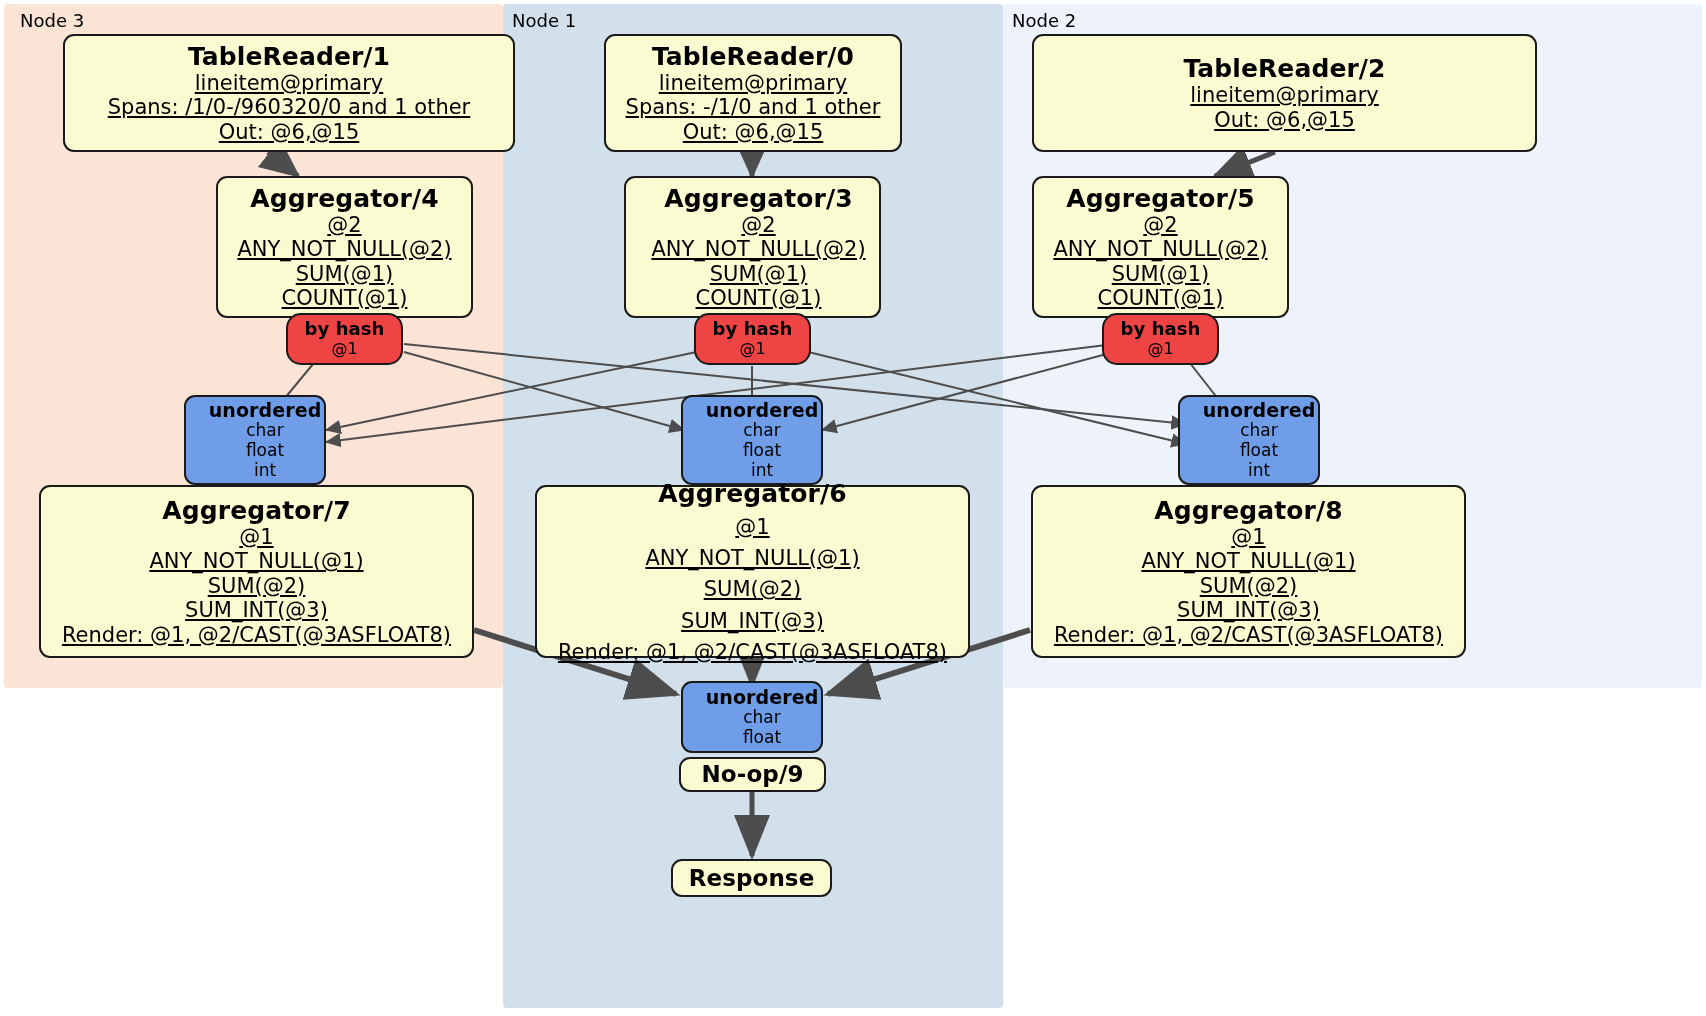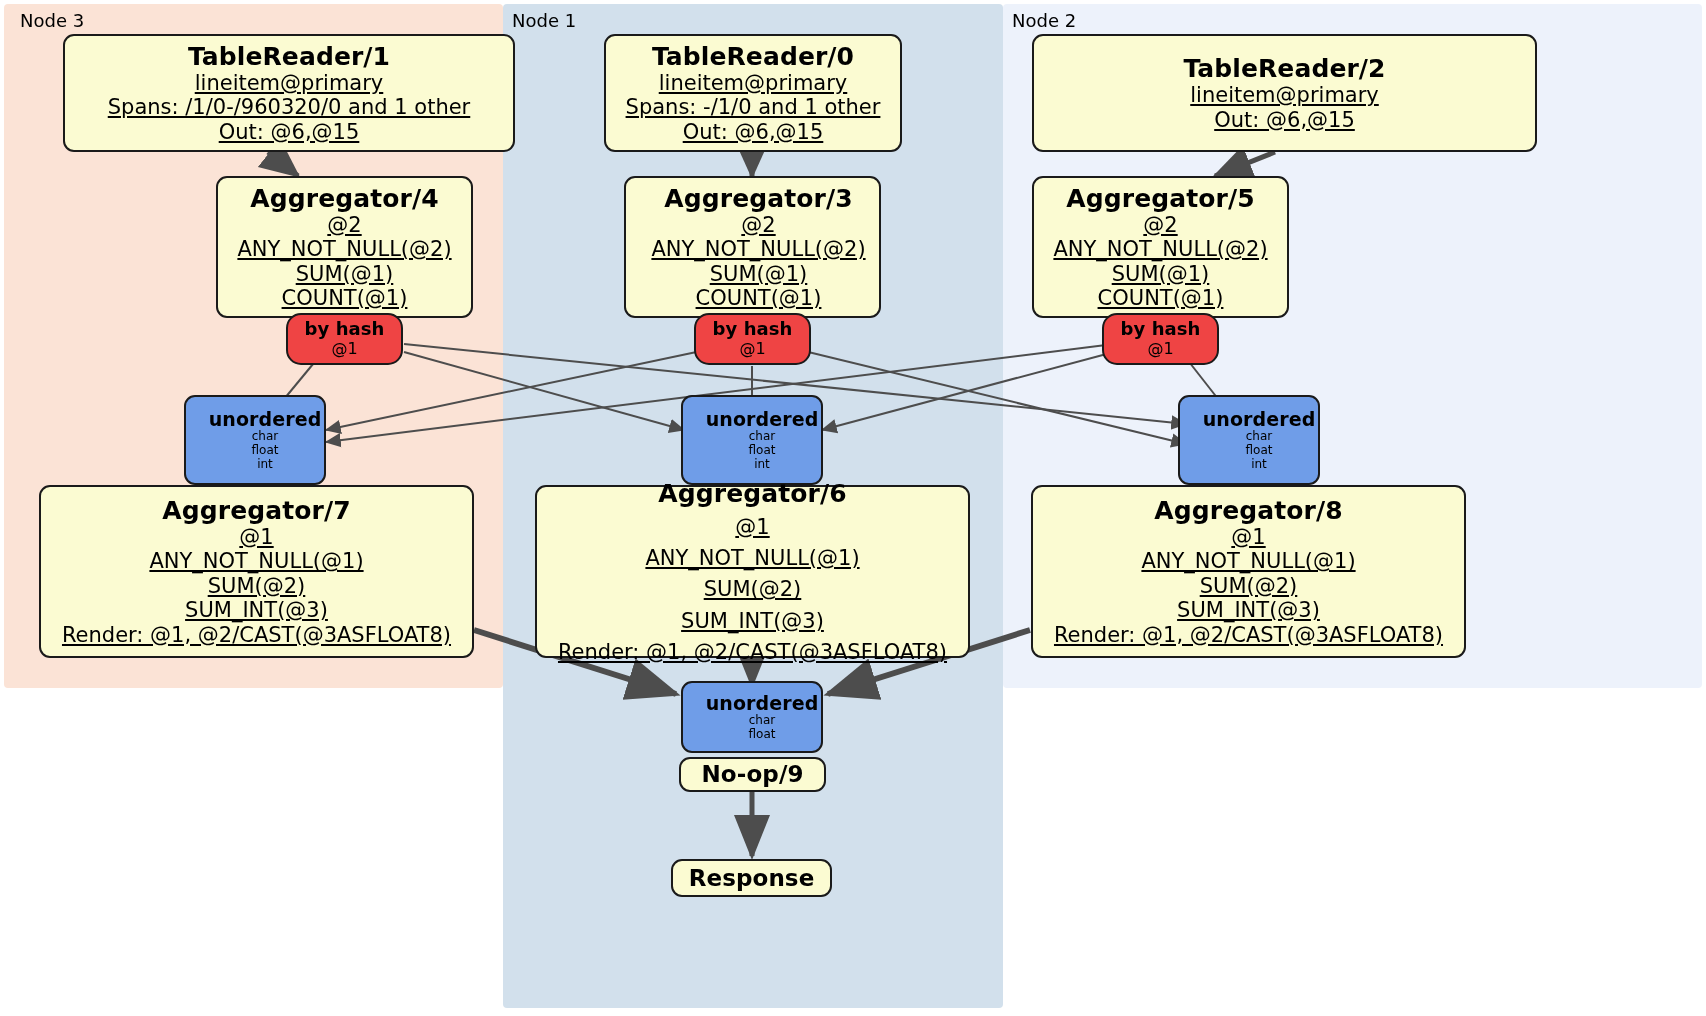--- a/index.html
+++ b/index.html
@@ -62,21 +62,21 @@
   }
   .router .title { font-size: 18px; }
   .router .ln { font-size: 16px; }
 
   .sync {
     background: #6f9de8;
     border-radius: 11px;
     padding-left: 20px;
   }
   .sync .title { font-size: 19px; }
-  .sync .ln { font-size: 12px; }
+  .sync .ln { font-size: 17px; }
 
   .small-proc .title { font-size: 23px; }
 
   
   .layer-edges { position: absolute; left: 0; top: 0; }
   .layer-nodes { position: absolute; left: 0; top: 0; width: 1706px; height: 1016px; }
 </style>
 </head>
 <body>
 

